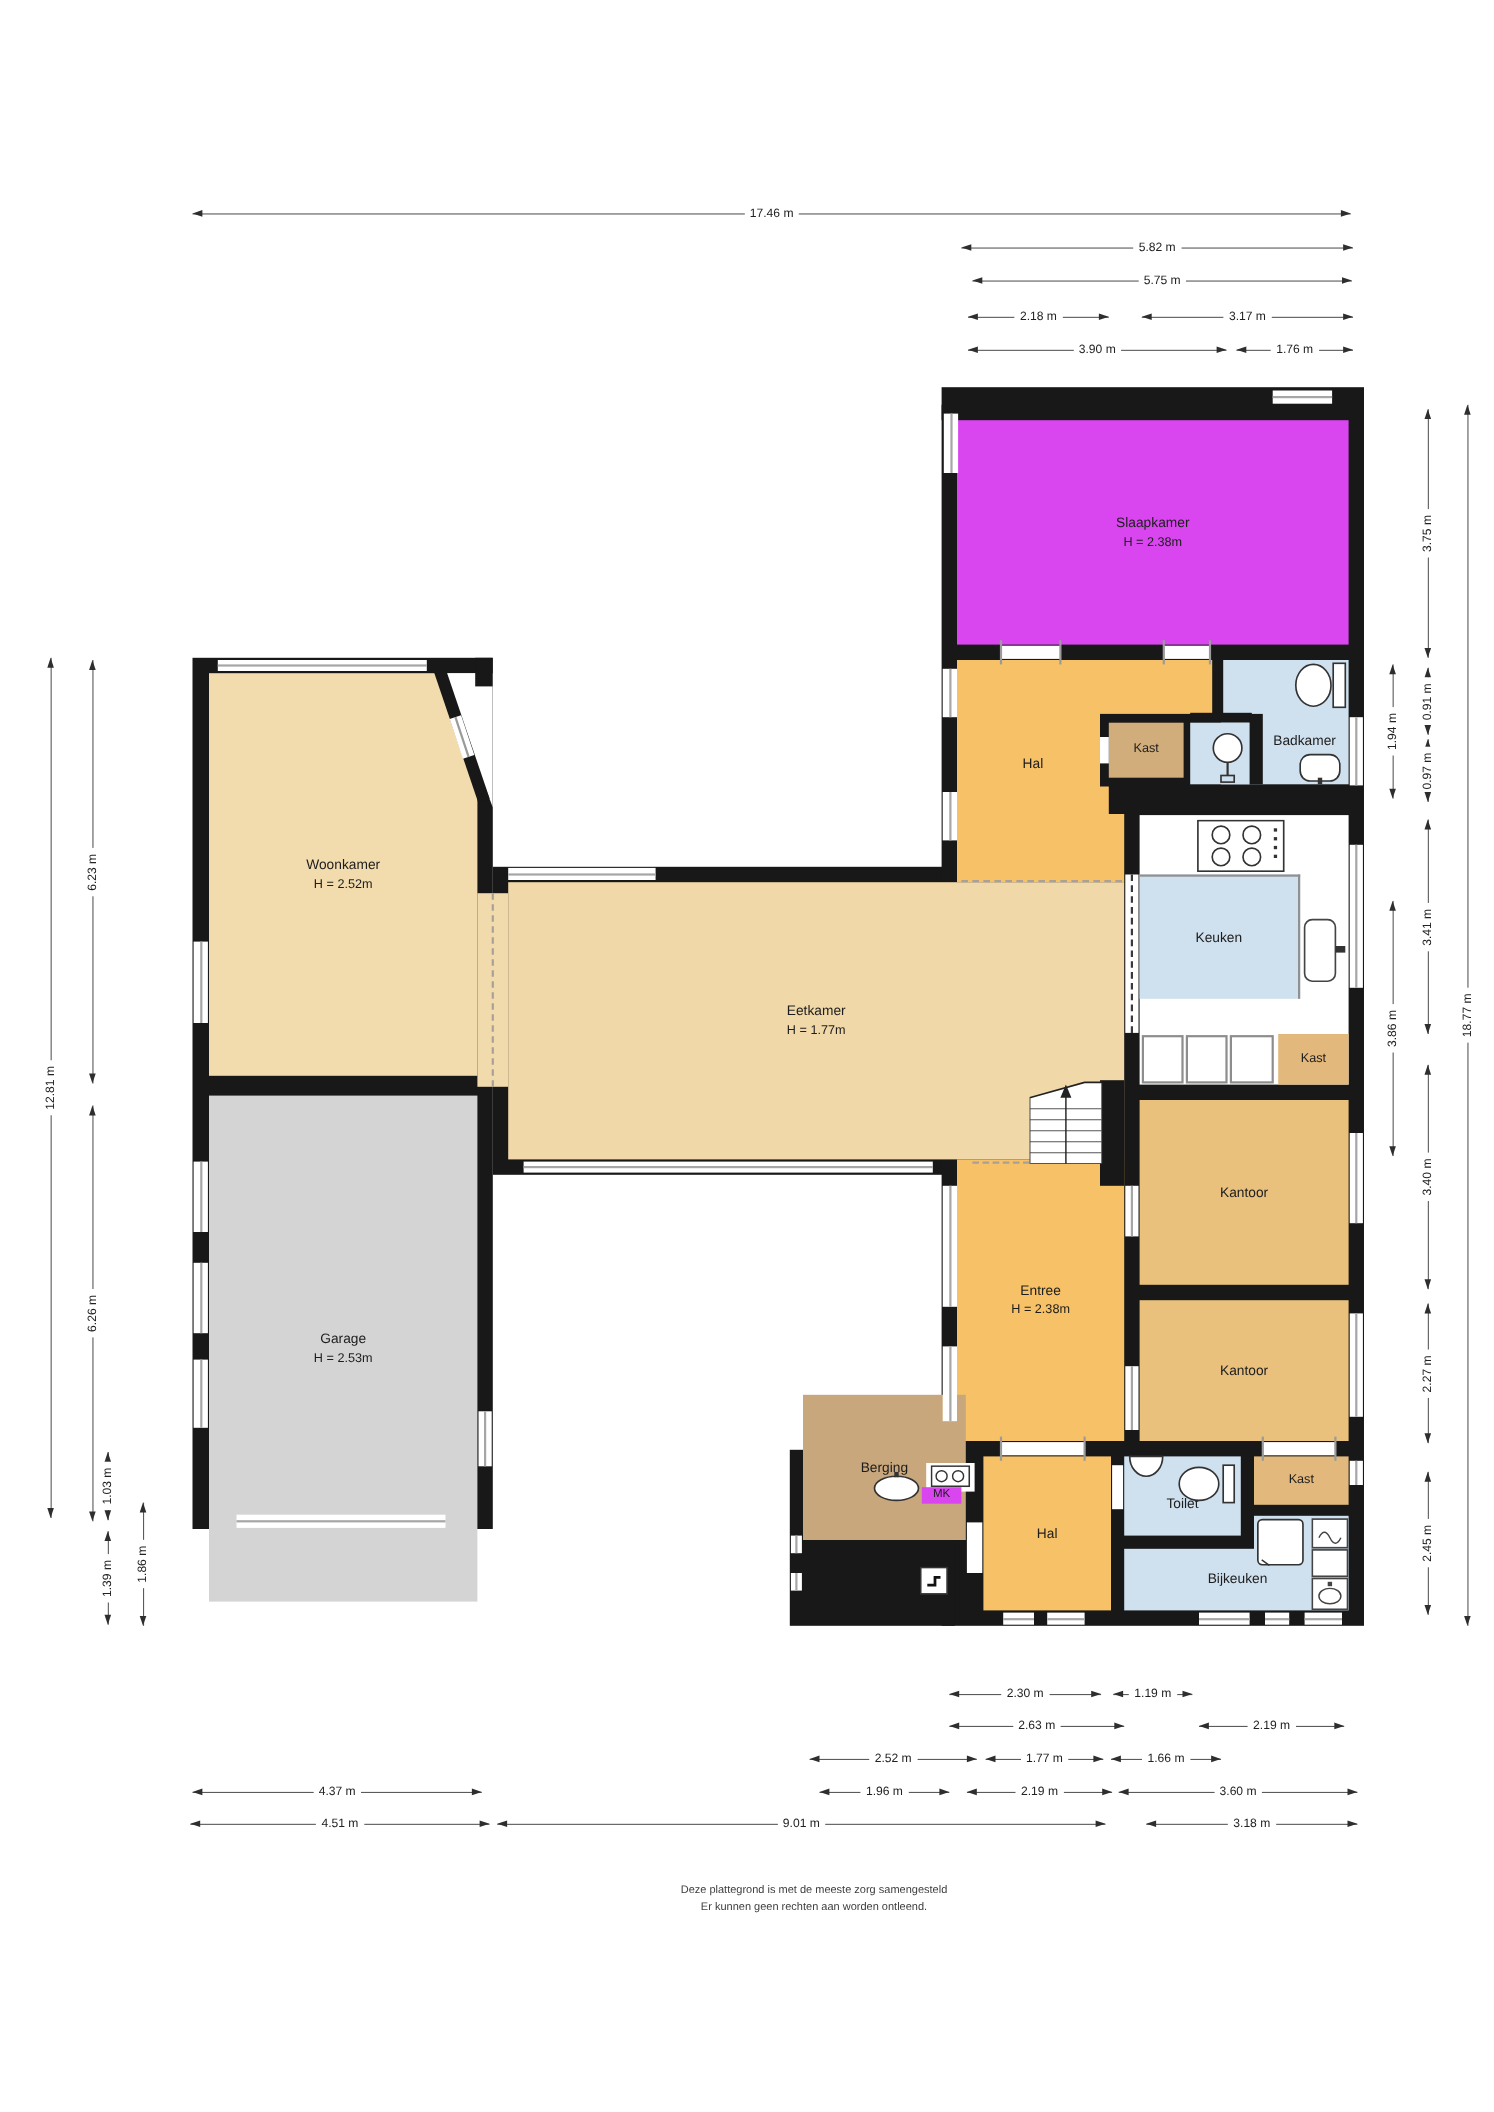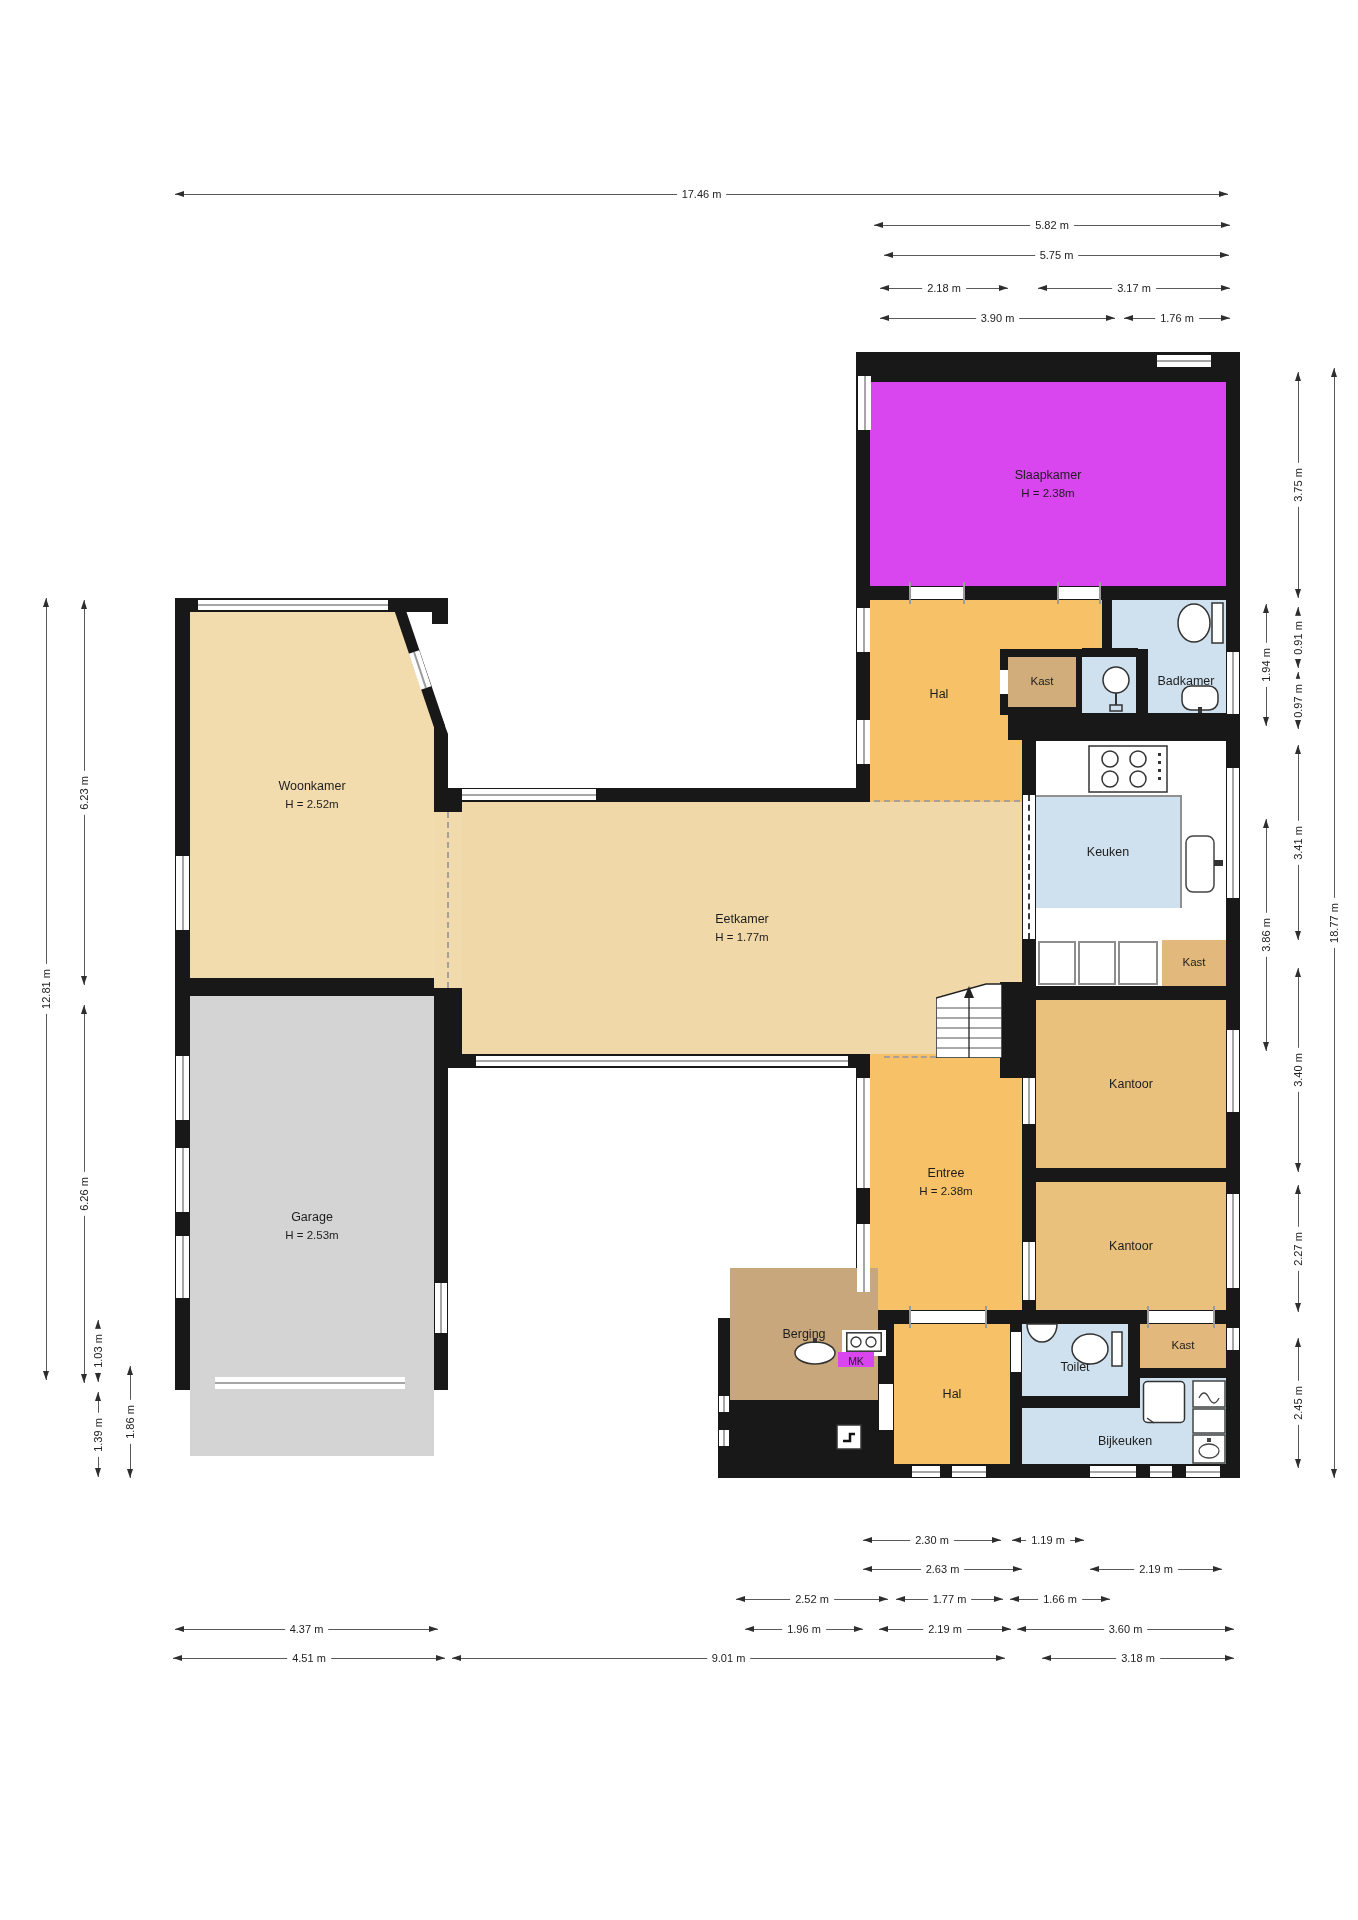--- a/index.html
+++ b/index.html
@@ -3,21 +3,21 @@
 <meta charset="utf-8">
 <style>
   html,body{margin:0;padding:0;background:#fff;}
   #plan{position:relative;width:1358px;height:1920px;background:#fff;
         font-family:"Liberation Sans",sans-serif;color:#1d1d1d;overflow:hidden;}
   .wall{position:absolute;background:#181818;}
   .fill{position:absolute;display:flex;flex-direction:column;align-items:center;justify-content:center;
         text-align:center;line-height:1.5;}
   .rname{font-size:12.5px;color:#1d1d1d;}
   .rheight{font-size:11.5px;color:#1d1d1d;}
-  .flabel{position:absolute;display:flex;align-items:flex-end;justify-content:center;font-size:12.5px;}
+  .flabel{position:absolute;display:flex;align-items:flex-start;justify-content:center;font-size:12.5px;}
   .winh{position:absolute;background:#fff;}
   .winh::after{content:"";position:absolute;left:0;right:0;top:50%;margin-top:-1px;height:2px;background:#a6a6a6;}
   .winv{position:absolute;background:#fff;}
   .winv::after{content:"";position:absolute;top:0;bottom:0;left:50%;margin-left:-1px;width:2px;background:#a6a6a6;}
   .doorgap{position:absolute;background:#fff;}
   .tick{position:absolute;background:#9b9b9b;}
   .dashv{position:absolute;width:0;border-left:2px dashed #a9a099;}
   .dashh{position:absolute;height:0;border-top:2px dashed #a9a099;}
   .dashbk{position:absolute;width:0;border-left:2px dashed #3a3a3a;}
   .cab{position:absolute;background:#fff;border:2px solid #8d8d8d;box-sizing:border-box;}
@@ -375,14 +375,18 @@
   <div class="dv" style="left:1298px;top:968px;height:204px">
       <span>3.40 m</span>
     </div>
   <div class="dv" style="left:1298px;top:1185px;height:127px">
       <span>2.27 m</span>
     </div>
   <div class="dv" style="left:1298px;top:1338px;height:130px">
       <span>2.45 m</span>
     </div>
 
+  <div id="footer">
+    <div>Deze plattegrond is met de meeste zorg samengesteld</div>
+    <div>Er kunnen geen rechten aan worden ontleend.</div>
+  </div>
 
 </div>
 
 </body></html>

